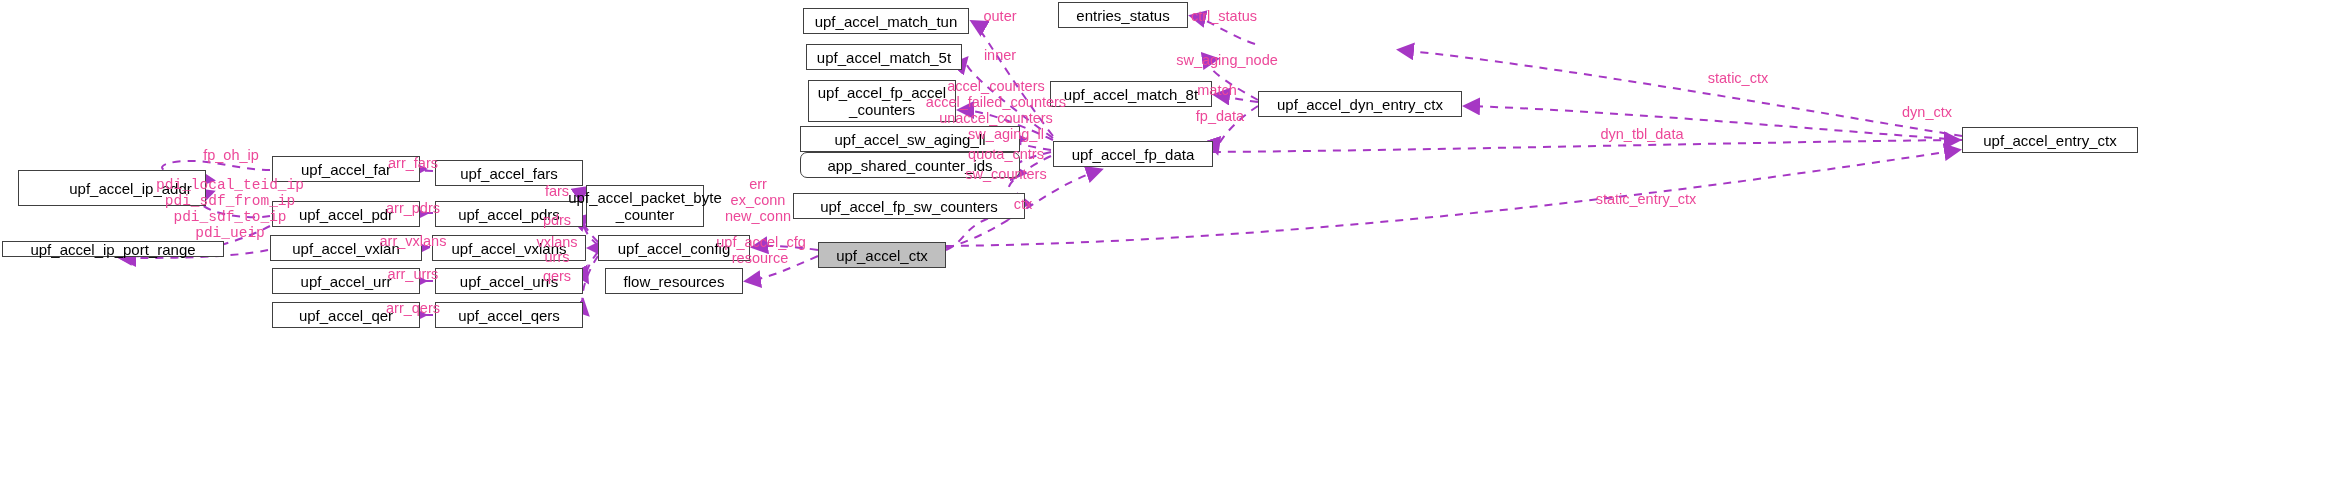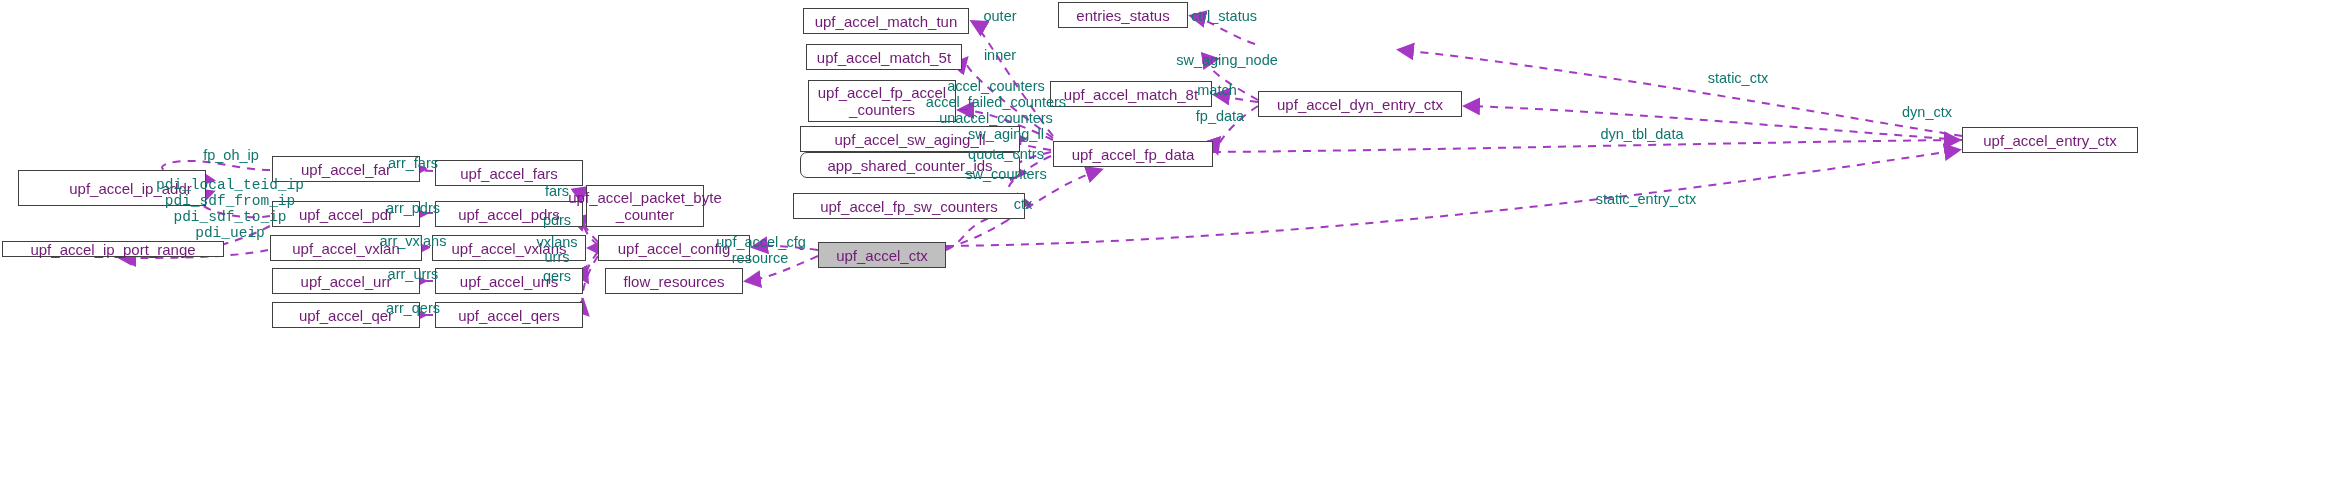--- a/index.html
+++ b/index.html
@@ -10,36 +10,36 @@
     background:#ffffff;
     font-family:"Liberation Sans", sans-serif;
     overflow:hidden;
   }
   #edges{position:absolute;left:0;top:0;width:2349px;height:489px;}
   .node{
     position:absolute;
     box-sizing:border-box;
     border:1.5px solid #404040;
     background:#ffffff;
-    color:#701a75;
+    color:#000000;
     font-size:15px;
     line-height:17px;
     display:flex;
     align-items:center;
     justify-content:center;
     text-align:center;
     white-space:pre-line;
     z-index:5;
   }
   .node.highlight{ background:#bfbfbf; }
   .edge-label{
     position:absolute;
     font-size:14.5px;
     line-height:16px;
-    color:#0f766e;
+    color:#ec4899;
     white-space:pre-line;
     text-align:center;
     z-index:6;
     background:transparent;
   }
 </style>
 </head>
 <body>
 
 <div id="canvas">
@@ -138,20 +138,23 @@
   <div class="edge-label" style="left:370px;top:155px;width:86px;">arr_fars</div>
   <div class="edge-label" style="left:370px;top:200px;width:86px;">arr_pdrs</div>
   <div class="edge-label" style="left:364px;top:233px;width:98px;">arr_vxlans</div>
   <div class="edge-label" style="left:370px;top:266px;width:86px;">arr_urrs</div>
   <div class="edge-label" style="left:370px;top:300px;width:86px;">arr_qers</div>
   <div class="edge-label" style="left:530px;top:183px;width:54px;">fars</div>
   <div class="edge-label" style="left:530px;top:212px;width:54px;">pdrs</div>
   <div class="edge-label" style="left:524px;top:234px;width:66px;">vxlans</div>
   <div class="edge-label" style="left:530px;top:249px;width:54px;">urrs</div>
   <div class="edge-label" style="left:530px;top:268px;width:54px;">qers</div>
+  <div class="edge-label" style="left:710px;top:176px;width:96px;">err
+ex_conn
+new_conn</div>
   <div class="edge-label" style="left:705px;top:234px;width:112px;">upf_accel_cfg</div>
   <div class="edge-label" style="left:714px;top:250px;width:92px;">resource</div>
   <div class="edge-label" style="left:950px;top:166px;width:112px;">sw_counters</div>
   <div class="edge-label" style="left:952px;top:146px;width:108px;">quota_cntrs</div>
   <div class="edge-label" style="left:952px;top:126px;width:108px;">sw_aging_ll</div>
   <div class="edge-label" style="left:910px;top:78px;width:172px;">accel_counters
 accel_failed_counters
 unaccel_counters</div>
   <div class="edge-label" style="left:970px;top:47px;width:60px;">inner</div>
   <div class="edge-label" style="left:970px;top:8px;width:60px;">outer</div>

